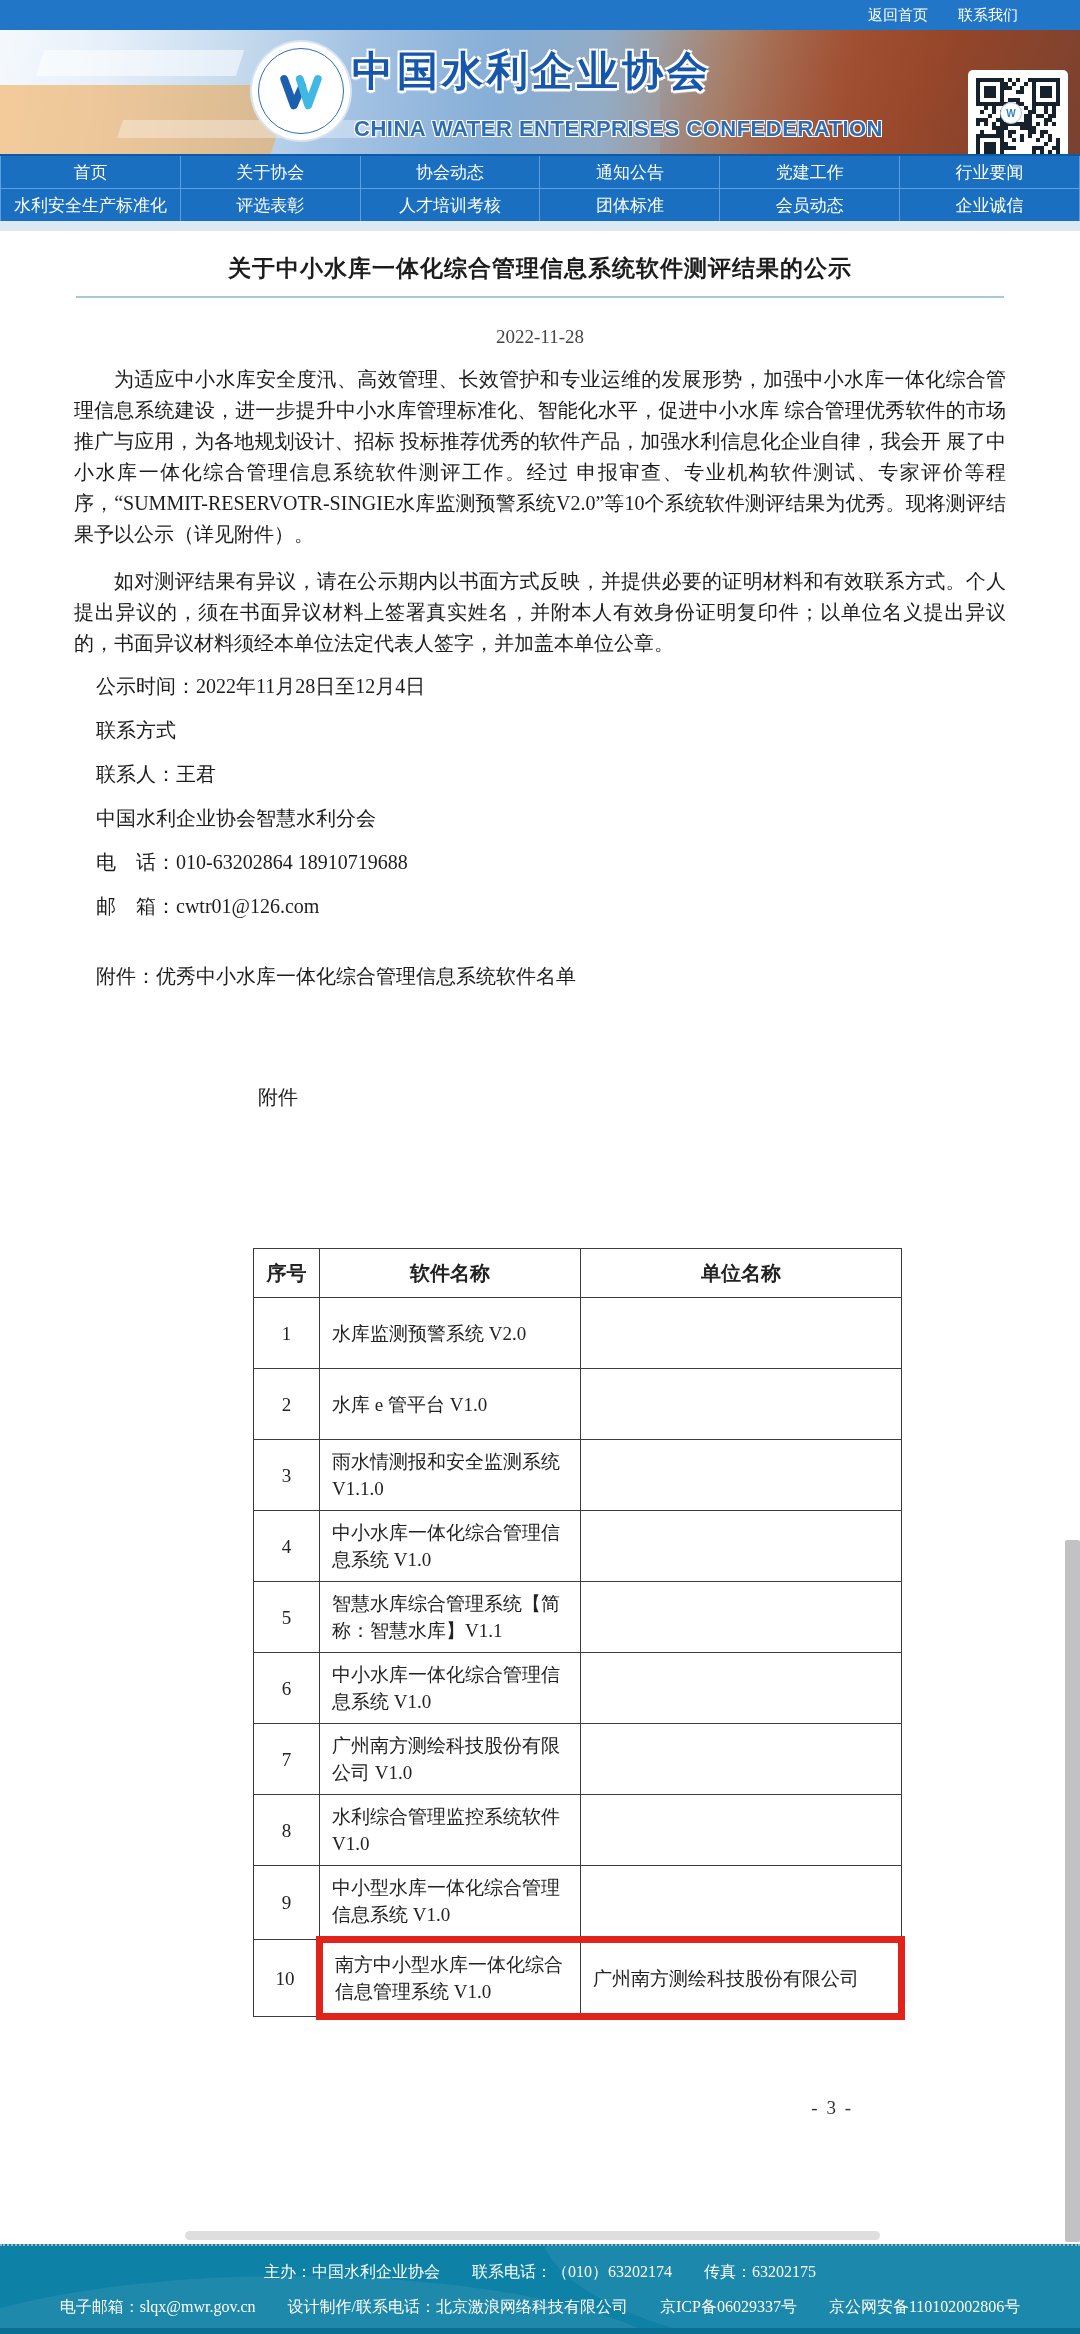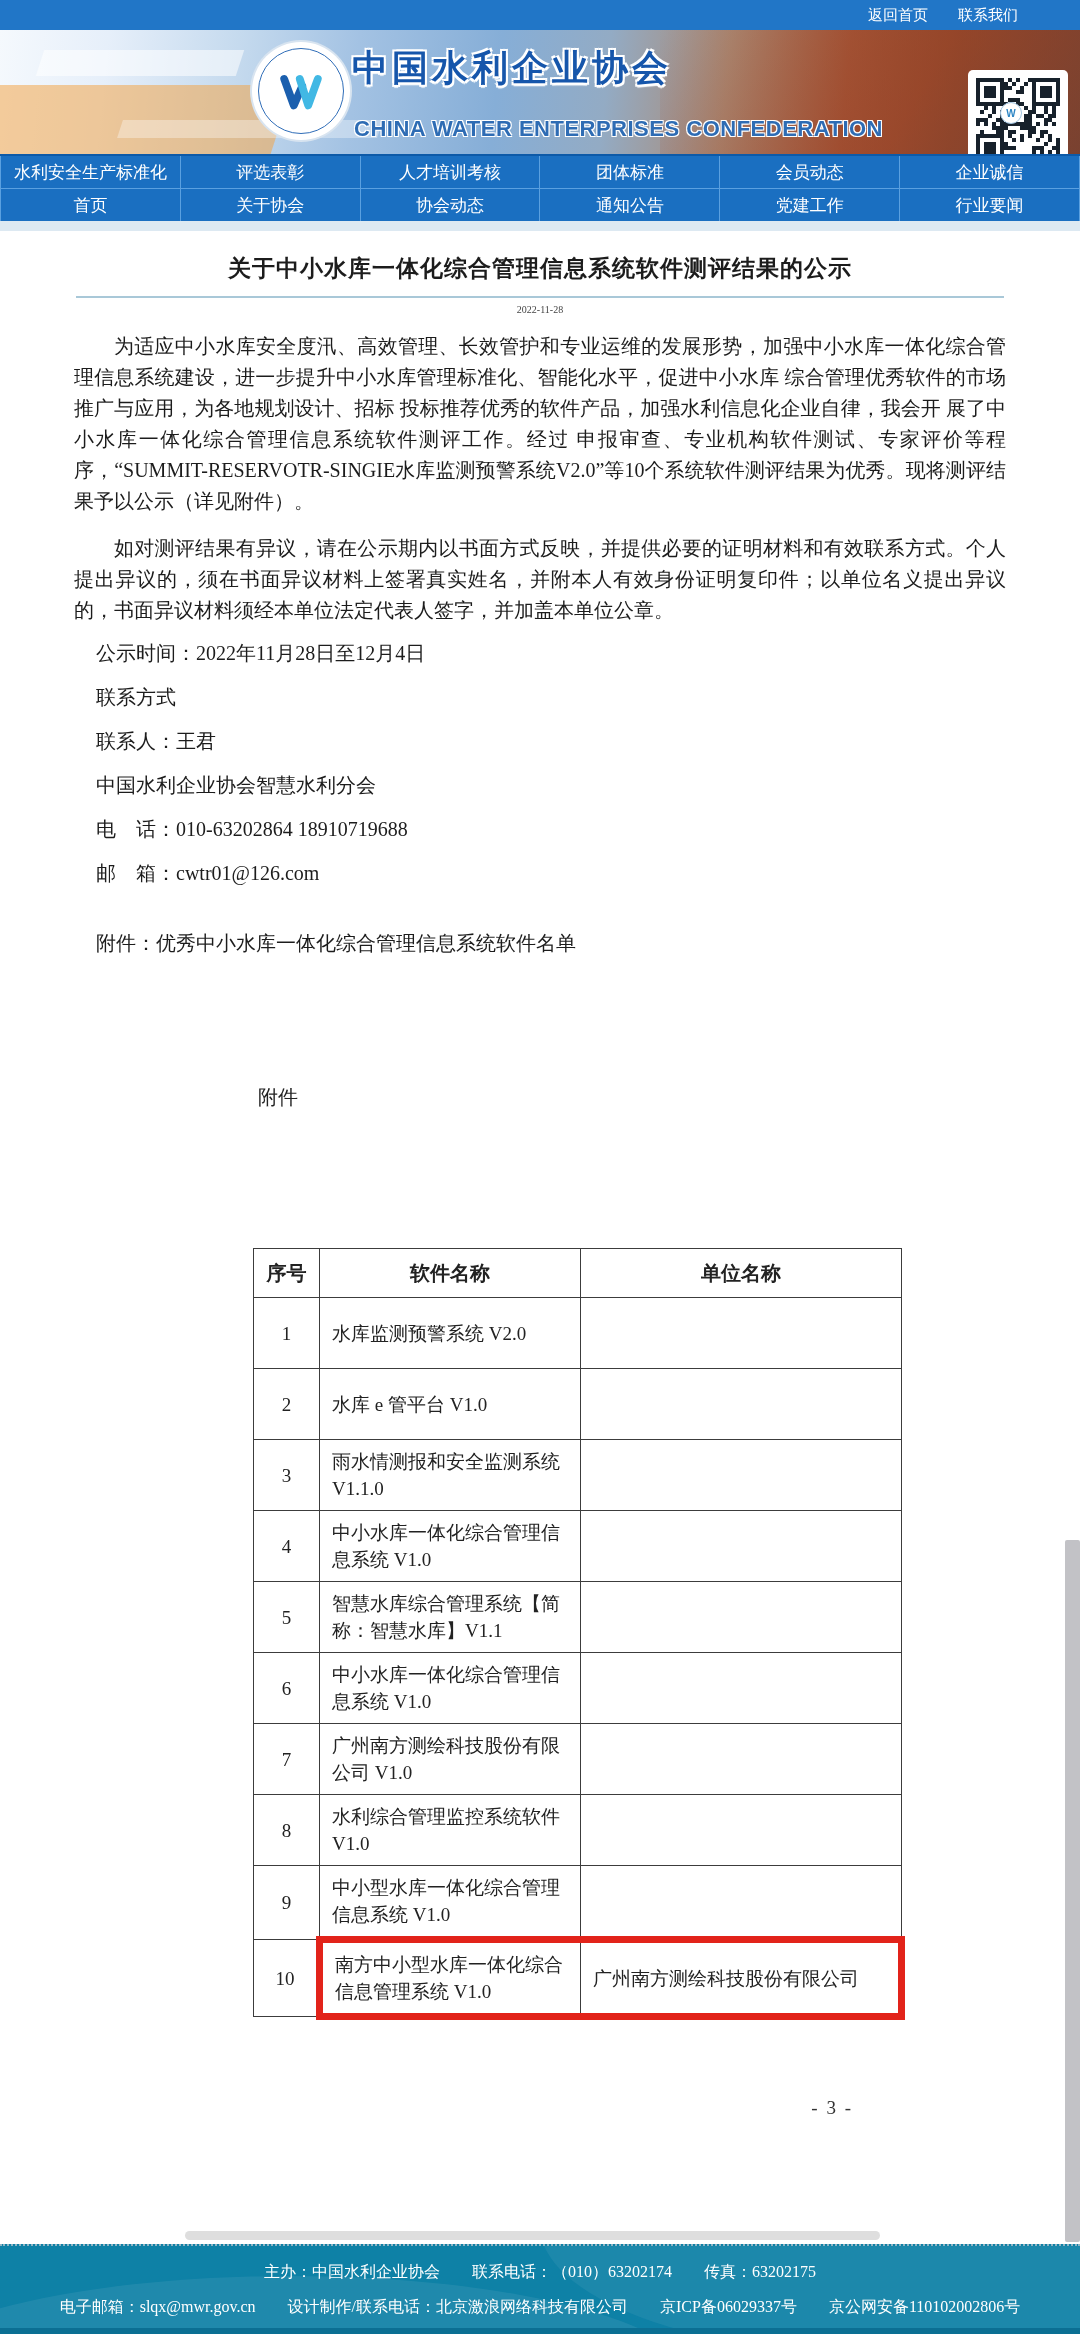--- a/index.html
+++ b/index.html
@@ -13,21 +13,21 @@
   
   .banner{position:relative;height:124px;overflow:hidden;
     background:linear-gradient(96deg,#f5f9fd 0%,#e6effa 10%,#c5daee 22%,#a3c2e3 33%,#86aed7 46%,#93abc4 56%,#ab8a74 67%,#a75a3a 78%,#944f2f 88%,#8a4a2e 100%);}
   .banner .deco1{position:absolute;left:-20px;top:55px;width:300px;height:80px;background:rgba(243,166,75,.55);transform:skew(-18deg);}
   .banner .deco2{position:absolute;left:40px;top:20px;width:200px;height:26px;background:rgba(255,255,255,.55);transform:skew(-18deg);}
   .banner .deco3{position:absolute;left:120px;top:90px;width:260px;height:18px;background:rgba(255,255,255,.35);transform:skew(-18deg);}
   .banner .deco4{position:absolute;right:0;top:0;width:420px;height:124px;background:linear-gradient(120deg,rgba(140,70,40,0) 0%,rgba(150,60,35,.5) 60%,rgba(110,60,50,.6) 100%);}
   .logo-circle{position:absolute;left:252px;top:12px;width:98px;height:98px;border-radius:50%;background:#fff;
      box-shadow:0 0 0 2px #d8e4f0;display:flex;align-items:center;justify-content:center;}
   .logo-ring{position:absolute;width:84px;height:84px;border-radius:50%;border:1.5px solid #2f6db8;}
-  .banner-title-cn{position:absolute;left:352px;top:14px;font-size:36px;font-weight:900;color:#1656ab;letter-spacing:4px;white-space:nowrap;
+  .banner-title-cn{position:absolute;left:352px;top:14px;font-size:41px;font-weight:900;color:#1656ab;letter-spacing:4px;white-space:nowrap;
      text-shadow:-2px -2px 0 #fff,2px -2px 0 #fff,-2px 2px 0 #fff,2px 2px 0 #fff,0 3px 1px rgba(255,255,255,.9);}
   .banner-title-en{position:absolute;left:354px;top:86px;font-size:22px;font-weight:bold;color:#2e6cb4;letter-spacing:.5px;white-space:nowrap;
      text-shadow:-1px -1px 0 #fff,1px -1px 0 #fff,-1px 1px 0 #fff,1px 1px 0 #fff;}
   .qr-box{position:absolute;left:968px;top:40px;width:100px;height:100px;background:#fff;border-radius:5px;}
   .qr-grid{position:absolute;left:8px;top:8px;width:84px;height:84px;}
   .qr-mod{position:absolute;width:4px;height:4px;background:#17212b;}
   .qr-logo{position:absolute;left:32px;top:32px;width:20px;height:20px;border-radius:50%;background:#fff;border:1px solid #9fc3e0;
      display:flex;align-items:center;justify-content:center;font-size:10px;font-weight:bold;color:#2e86c5;}
 
   
@@ -36,21 +36,21 @@
   .nav-row + .nav-row{border-top:1px solid #5aa0e0;}
   .nav-cell{flex:1;display:flex;align-items:center;justify-content:center;color:#fff;font-size:17px;cursor:pointer;
      border-right:1px solid #5aa0e0;white-space:nowrap;}
   .nav-cell:first-child{border-left:1px solid #5aa0e0;}
   .nav-strip{height:10px;background:#dde9f2;}
 
   
   .doc{padding:0 74px;color:#1c1c1c;font-family:Liberation Serif, serif;}
   .doc-title{margin:22px 0 0 0;font-size:23px;font-weight:bold;text-align:center;letter-spacing:1px;}
   .doc-rule{height:2px;background:#a9c8d8;margin:12px 2px 0 2px;}
-  .doc-date{margin-top:6px;text-align:center;font-size:10px;color:#444;}
+  .doc-date{margin-top:28px;text-align:center;font-size:19px;color:#444;}
   .doc p.body-p{margin:16px 0 0 0;font-size:20px;line-height:31px;text-align:justify;text-indent:2em;}
   .info-lines{margin-top:16px;}
   .info-lines div{font-size:20px;line-height:22px;margin-bottom:22px;text-indent:1.1em;}
   .attach-ref{margin:46px 0 0 0;font-size:20px;text-indent:1.1em;}
 
   
   .attachment{position:absolute;left:0;top:1062px;width:960px;height:1100px;font-family:"Liberation Serif","DejaVu Serif",serif;}
   .attach-label{position:absolute;left:258px;top:22px;font-size:20px;color:#222;}
   .attach-title{position:absolute;left:253px;top:112px;width:648px;text-align:center;font-size:24px;font-weight:bold;color:#111;letter-spacing:1px;}
   .attach-table{position:absolute;left:253px;top:186px;width:648px;border-collapse:collapse;table-layout:fixed;color:#222;}
@@ -303,35 +303,35 @@
           <div class="qr-mod" style="left: 56px; top: 72px;"></div>
           <div class="qr-mod" style="left: 64px; top: 72px;"></div>
           <div class="qr-mod" style="left: 72px; top: 72px;"></div>
           <div class="qr-mod" style="left: 80px; top: 72px;"></div>
         </div>
       <div class="qr-logo">W</div>
     </div>
   </div>
 
   <div class="nav">
+    <div class="nav-row" id="navRow1">
+        <div class="nav-cell">首页</div>
+        <div class="nav-cell">关于协会</div>
+        <div class="nav-cell">协会动态</div>
+        <div class="nav-cell">通知公告</div>
+        <div class="nav-cell">党建工作</div>
+        <div class="nav-cell">行业要闻</div>
+      </div>
     <div class="nav-row" id="navRow2">
         <div class="nav-cell">水利安全生产标准化</div>
         <div class="nav-cell">评选表彰</div>
         <div class="nav-cell">人才培训考核</div>
         <div class="nav-cell">团体标准</div>
         <div class="nav-cell">会员动态</div>
         <div class="nav-cell">企业诚信</div>
-      </div>
-    <div class="nav-row" id="navRow1">
-        <div class="nav-cell">首页</div>
-        <div class="nav-cell">关于协会</div>
-        <div class="nav-cell">协会动态</div>
-        <div class="nav-cell">通知公告</div>
-        <div class="nav-cell">党建工作</div>
-        <div class="nav-cell">行业要闻</div>
       </div>
   </div>
   <div class="nav-strip"></div>
 
   <main class="doc">
     <h1 class="doc-title">关于中小水库一体化综合管理信息系统软件测评结果的公示</h1>
     <div class="doc-rule"></div>
     <div class="doc-date">2022-11-28</div>
     <p class="body-p">为适应中小水库安全度汛、高效管理、长效管护和专业运维的发展形势，加强中小水库一体化综合管理信息系统建设，进一步提升中小水库管理标准化、智能化水平，促进中小水库 综合管理优秀软件的市场推广与应用，为各地规划设计、招标 投标推荐优秀的软件产品，加强水利信息化企业自律，我会开 展了中小水库一体化综合管理信息系统软件测评工作。经过 申报审查、专业机构软件测试、专家评价等程序，“SUMMIT-RESERVOTR-SINGIE水库监测预警系统V2.0”等10个系统软件测评结果为优秀。现将测评结果予以公示（详见附件）。</p>
     <p class="body-p">如对测评结果有异议，请在公示期内以书面方式反映，并提供必要的证明材料和有效联系方式。个人提出异议的，须在书面异议材料上签署真实姓名，并附本人有效身份证明复印件；以单位名义提出异议的，书面异议材料须经本单位法定代表人签字，并加盖本单位公章。</p>

